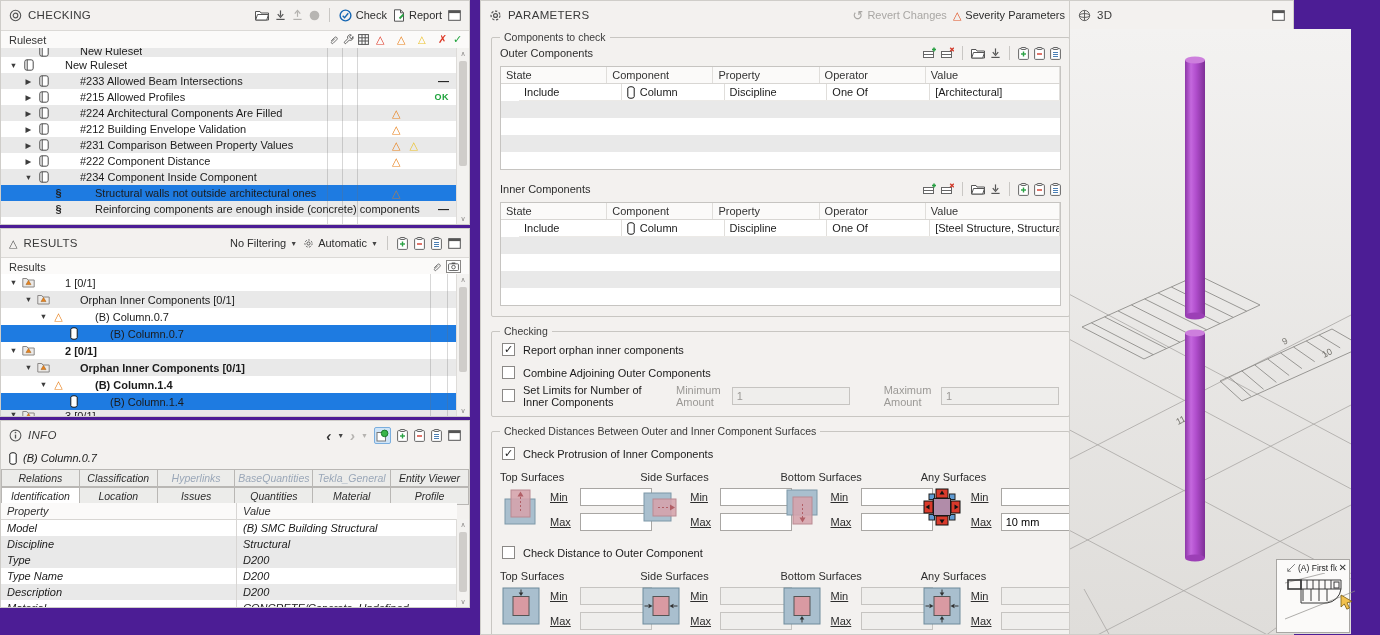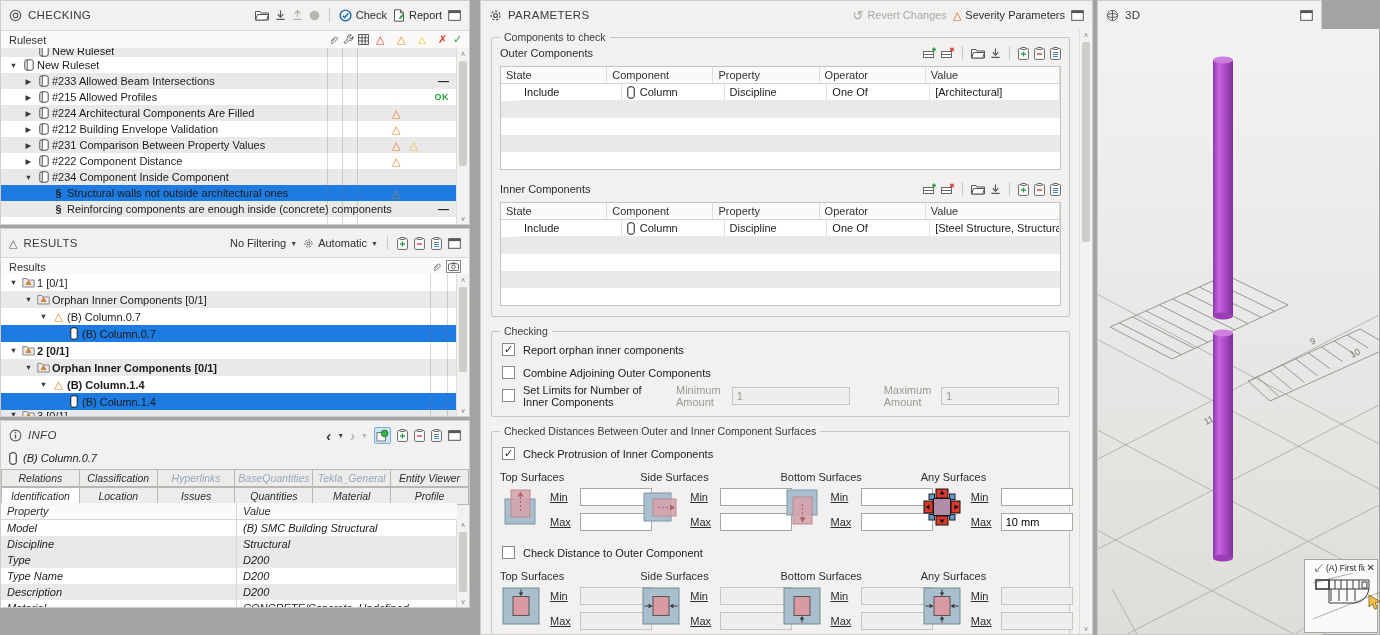--- a/index.html
+++ b/index.html
@@ -1,16 +1,16 @@
 <!DOCTYPE html>
 <html><head>
 <meta charset="utf-8">
 <style>
   html,body{margin:0;padding:0;background:#dcdad7;}
-  #app{position:relative;width:1380px;height:635px;background:#a3a3a3;overflow:hidden;
+  #app{position:relative;width:1380px;height:635px;background:#4c1d95;overflow:hidden;
        font-family:"Liberation Sans","DejaVu Sans",sans-serif;color:#1b1b1b;font-size:11px;}
   .panel{position:absolute;background:#f3f1ef;border:1px solid #cfcdc9;box-sizing:border-box;}
   .phead{height:28px;display:flex;align-items:center;padding:0 8px;gap:6px;color:#3a3a3a;font-size:11.5px;}
   .ptitle{letter-spacing:.3px;}
   .spacer{flex:1;}
   .icon{display:inline-flex;align-items:center;justify-content:center;line-height:1;}
   .tbtn{display:inline-flex;align-items:center;gap:4px;font-size:11px;color:#2d2d2d;cursor:default;}
   .tbtn.dim{color:#a9a7a4;}
   .sep{width:1px;height:14px;background:#c9c7c4;margin:0 3px;}
   .glyph{font-size:12px;color:#555;}
@@ -20,21 +20,21 @@
   .tree{position:absolute;left:0;right:12px;background:#fff;overflow:hidden;}
   .trow{position:relative;height:16px;display:flex;align-items:center;white-space:nowrap;font-size:11px;}
   .trow.alt{background:#e9e9e9;}
   .trow.sel{background:#1e7be1;}
   .trow.partial{height:9px;align-items:flex-end;overflow:hidden;}
   .trow.partial-b{height:7px;align-items:flex-start;overflow:hidden;}
   .trow.bold{font-weight:bold;}
   .expander{width:13px;flex:none;font-size:7.5px;color:#3c3c3c;text-align:center;}
   .ticon{width:17px;flex:none;display:inline-flex;justify-content:center;align-items:center;}
   .ticon.sect{font-size:11px;font-weight:bold;color:#222;}
-  .tlabel{overflow:hidden;text-overflow:ellipsis;}
+  .tlabel{overflow:hidden;text-overflow:ellipsis;margin-left:28px;}
   .marks{position:absolute;left:391px;display:flex;gap:9px;}
   .mark{font-size:11px;font-weight:bold;}
   .rstat{position:absolute;right:8px;font-weight:bold;}
   .rstat.dash{color:#222;}
   .rstat.ok{color:#1fa33c;font-size:9px;letter-spacing:.5px;}
   .gridline{position:absolute;top:0;bottom:0;width:1px;background:rgba(110,110,110,.28);}
   
   .vscroll{position:absolute;right:0;width:12px;background:#f3f2f0;border-left:1px solid #dedcd9;}
   .varrow{position:absolute;left:0;right:0;height:11px;text-align:center;font-size:7px;color:#8a8886;line-height:11px;}
   .varrow.up{top:0;} .varrow.down{bottom:0;}
@@ -1024,21 +1024,21 @@
       </div>
     </div>
 
     <div class="vscroll" style="top:28px;bottom:0;">
       <div class="varrow up">∧</div>
       <div class="vthumb" style="top:13px;height:200px;"></div>
       <div class="varrow down">∨</div>
     </div>
   </div>
 
-  <div class="panel" id="view3d" style="left:1097px;top:0;width:225px;height:635px;">
+  <div class="panel" id="view3d" style="left:1069px;top:0;width:225px;height:635px;">
     <div class="phead">
       <span class="icon">
           <svg width="13" height="13" viewBox="0 0 14 14">
             <circle cx="7" cy="7" r="5.5" fill="none" stroke="#555"></circle>
             <ellipse cx="7" cy="7" rx="5.5" ry="2.1" fill="none" stroke="#555"></ellipse>
             <line x1="7" y1="1.5" x2="7" y2="12.5" stroke="#555"></line>
           </svg>
         </span>
       <span class="ptitle">3D</span>
       <span class="spacer"></span>

